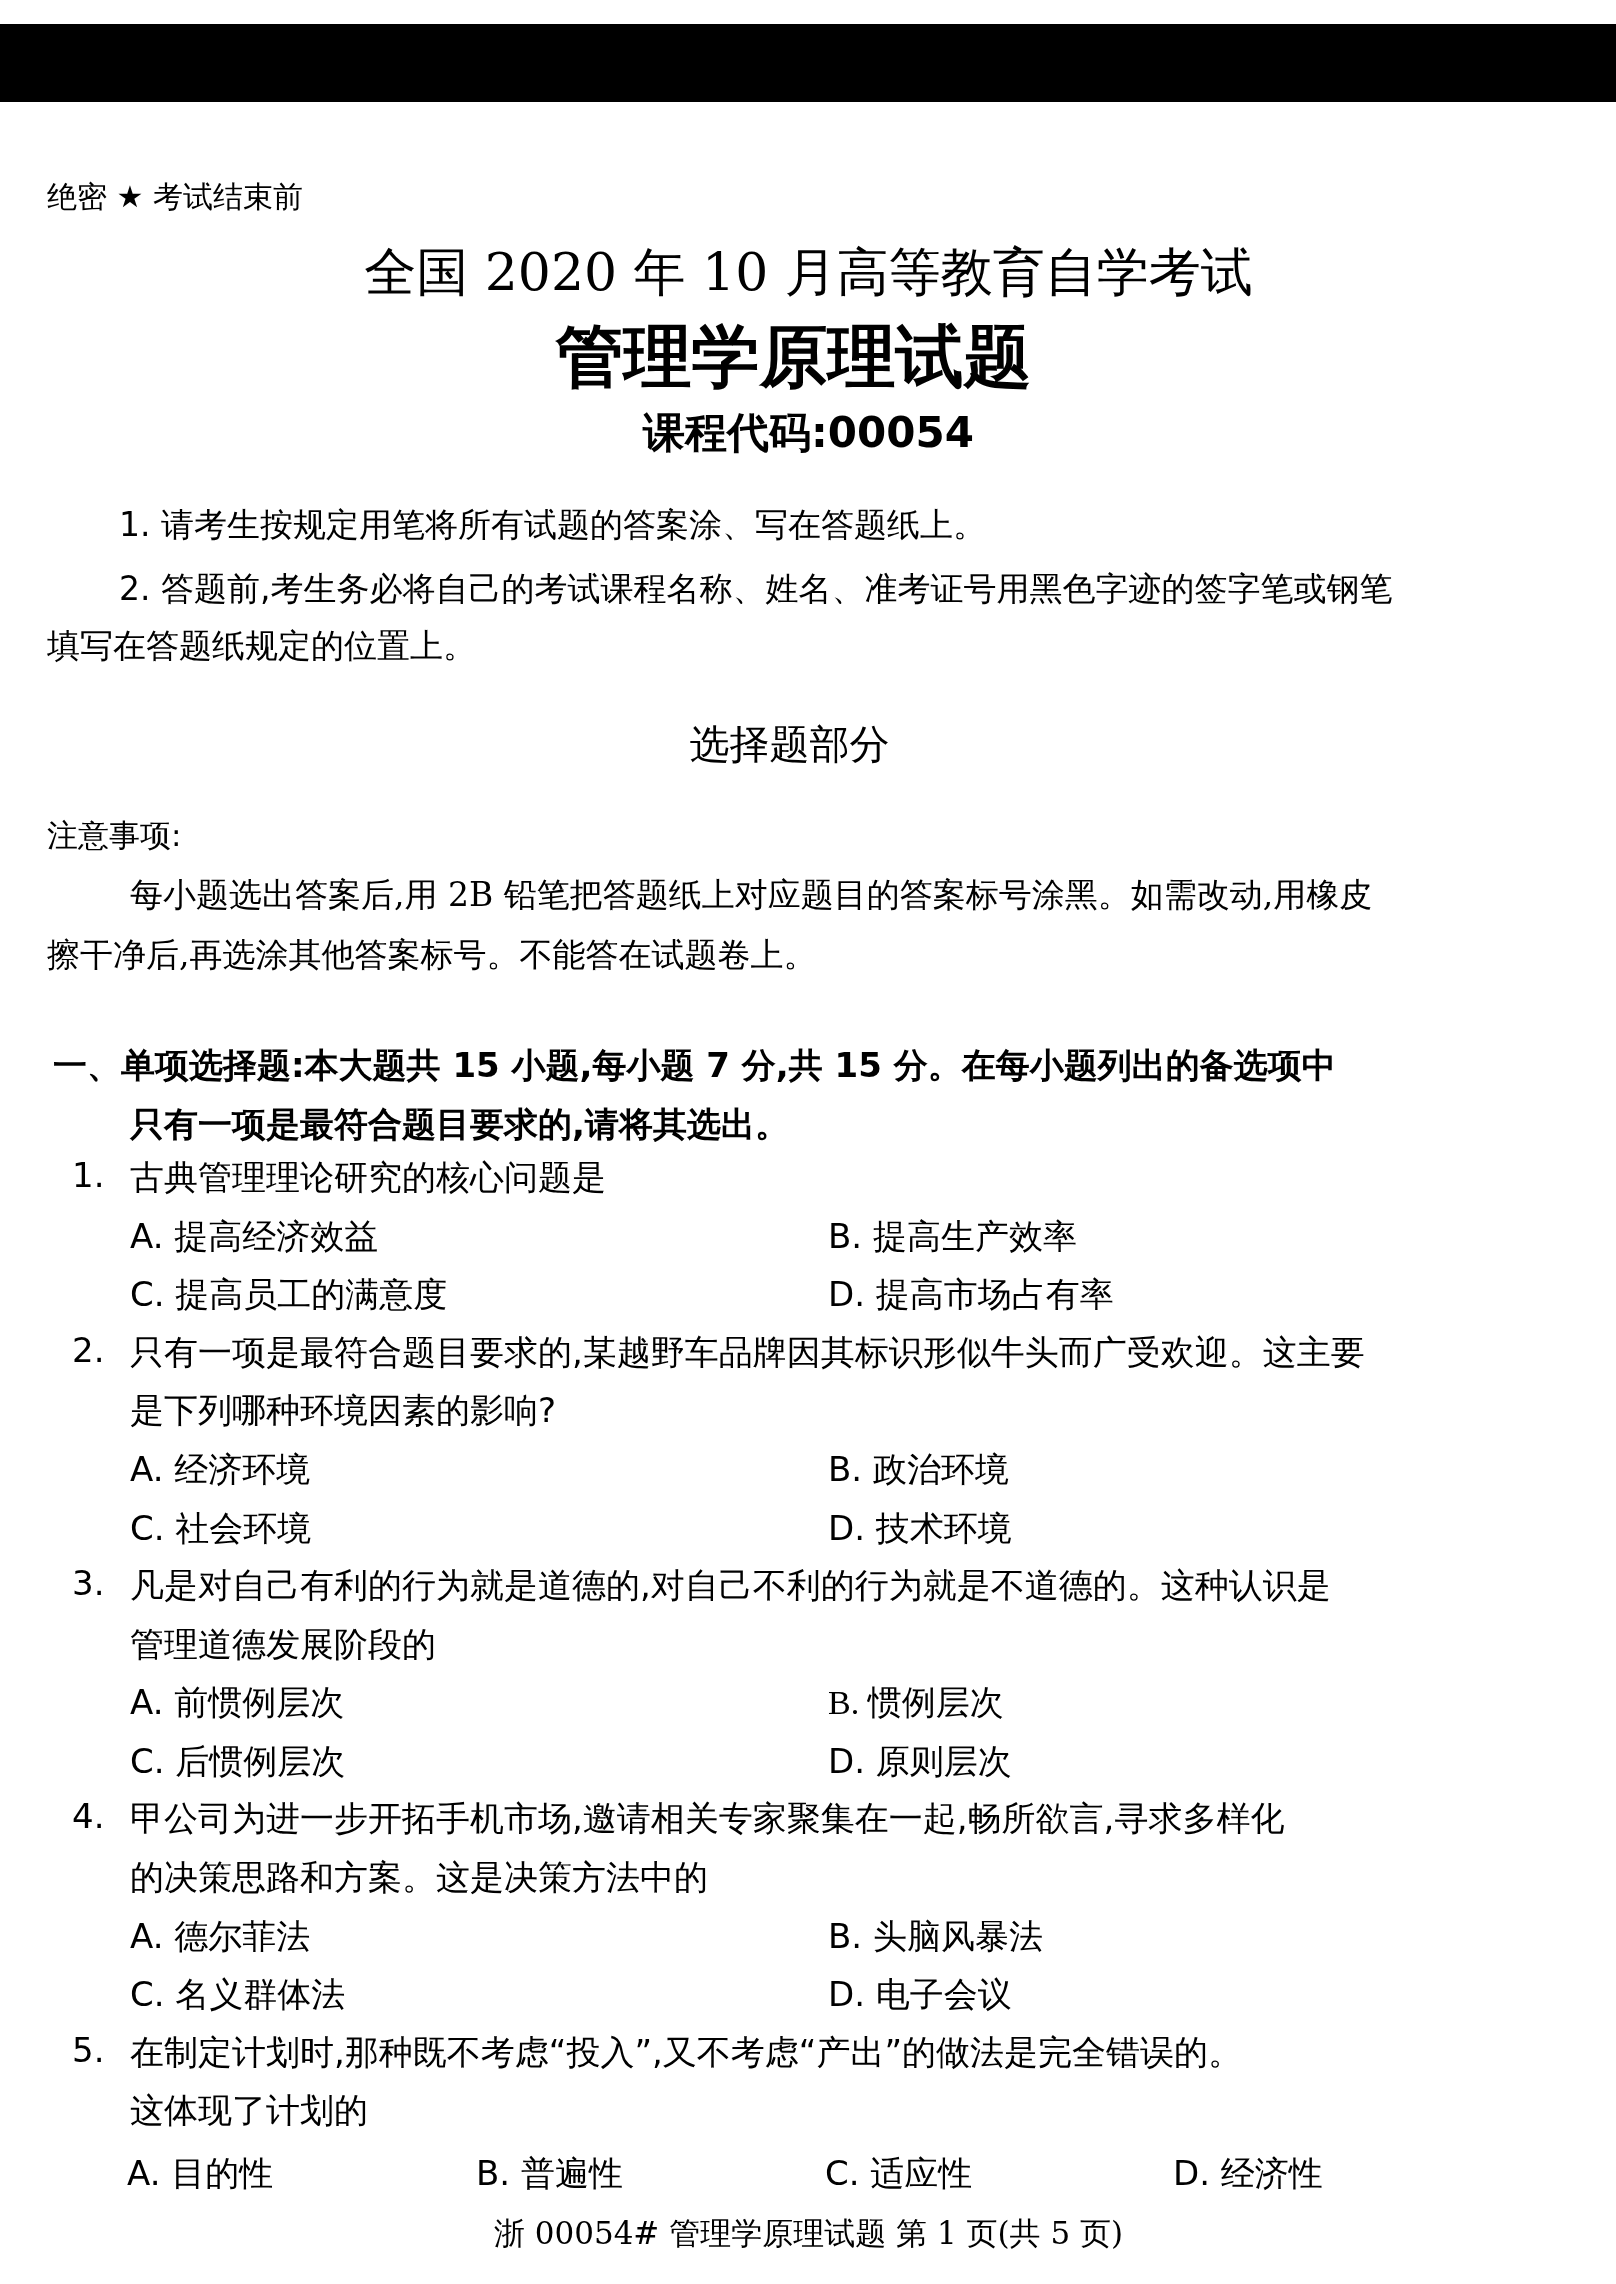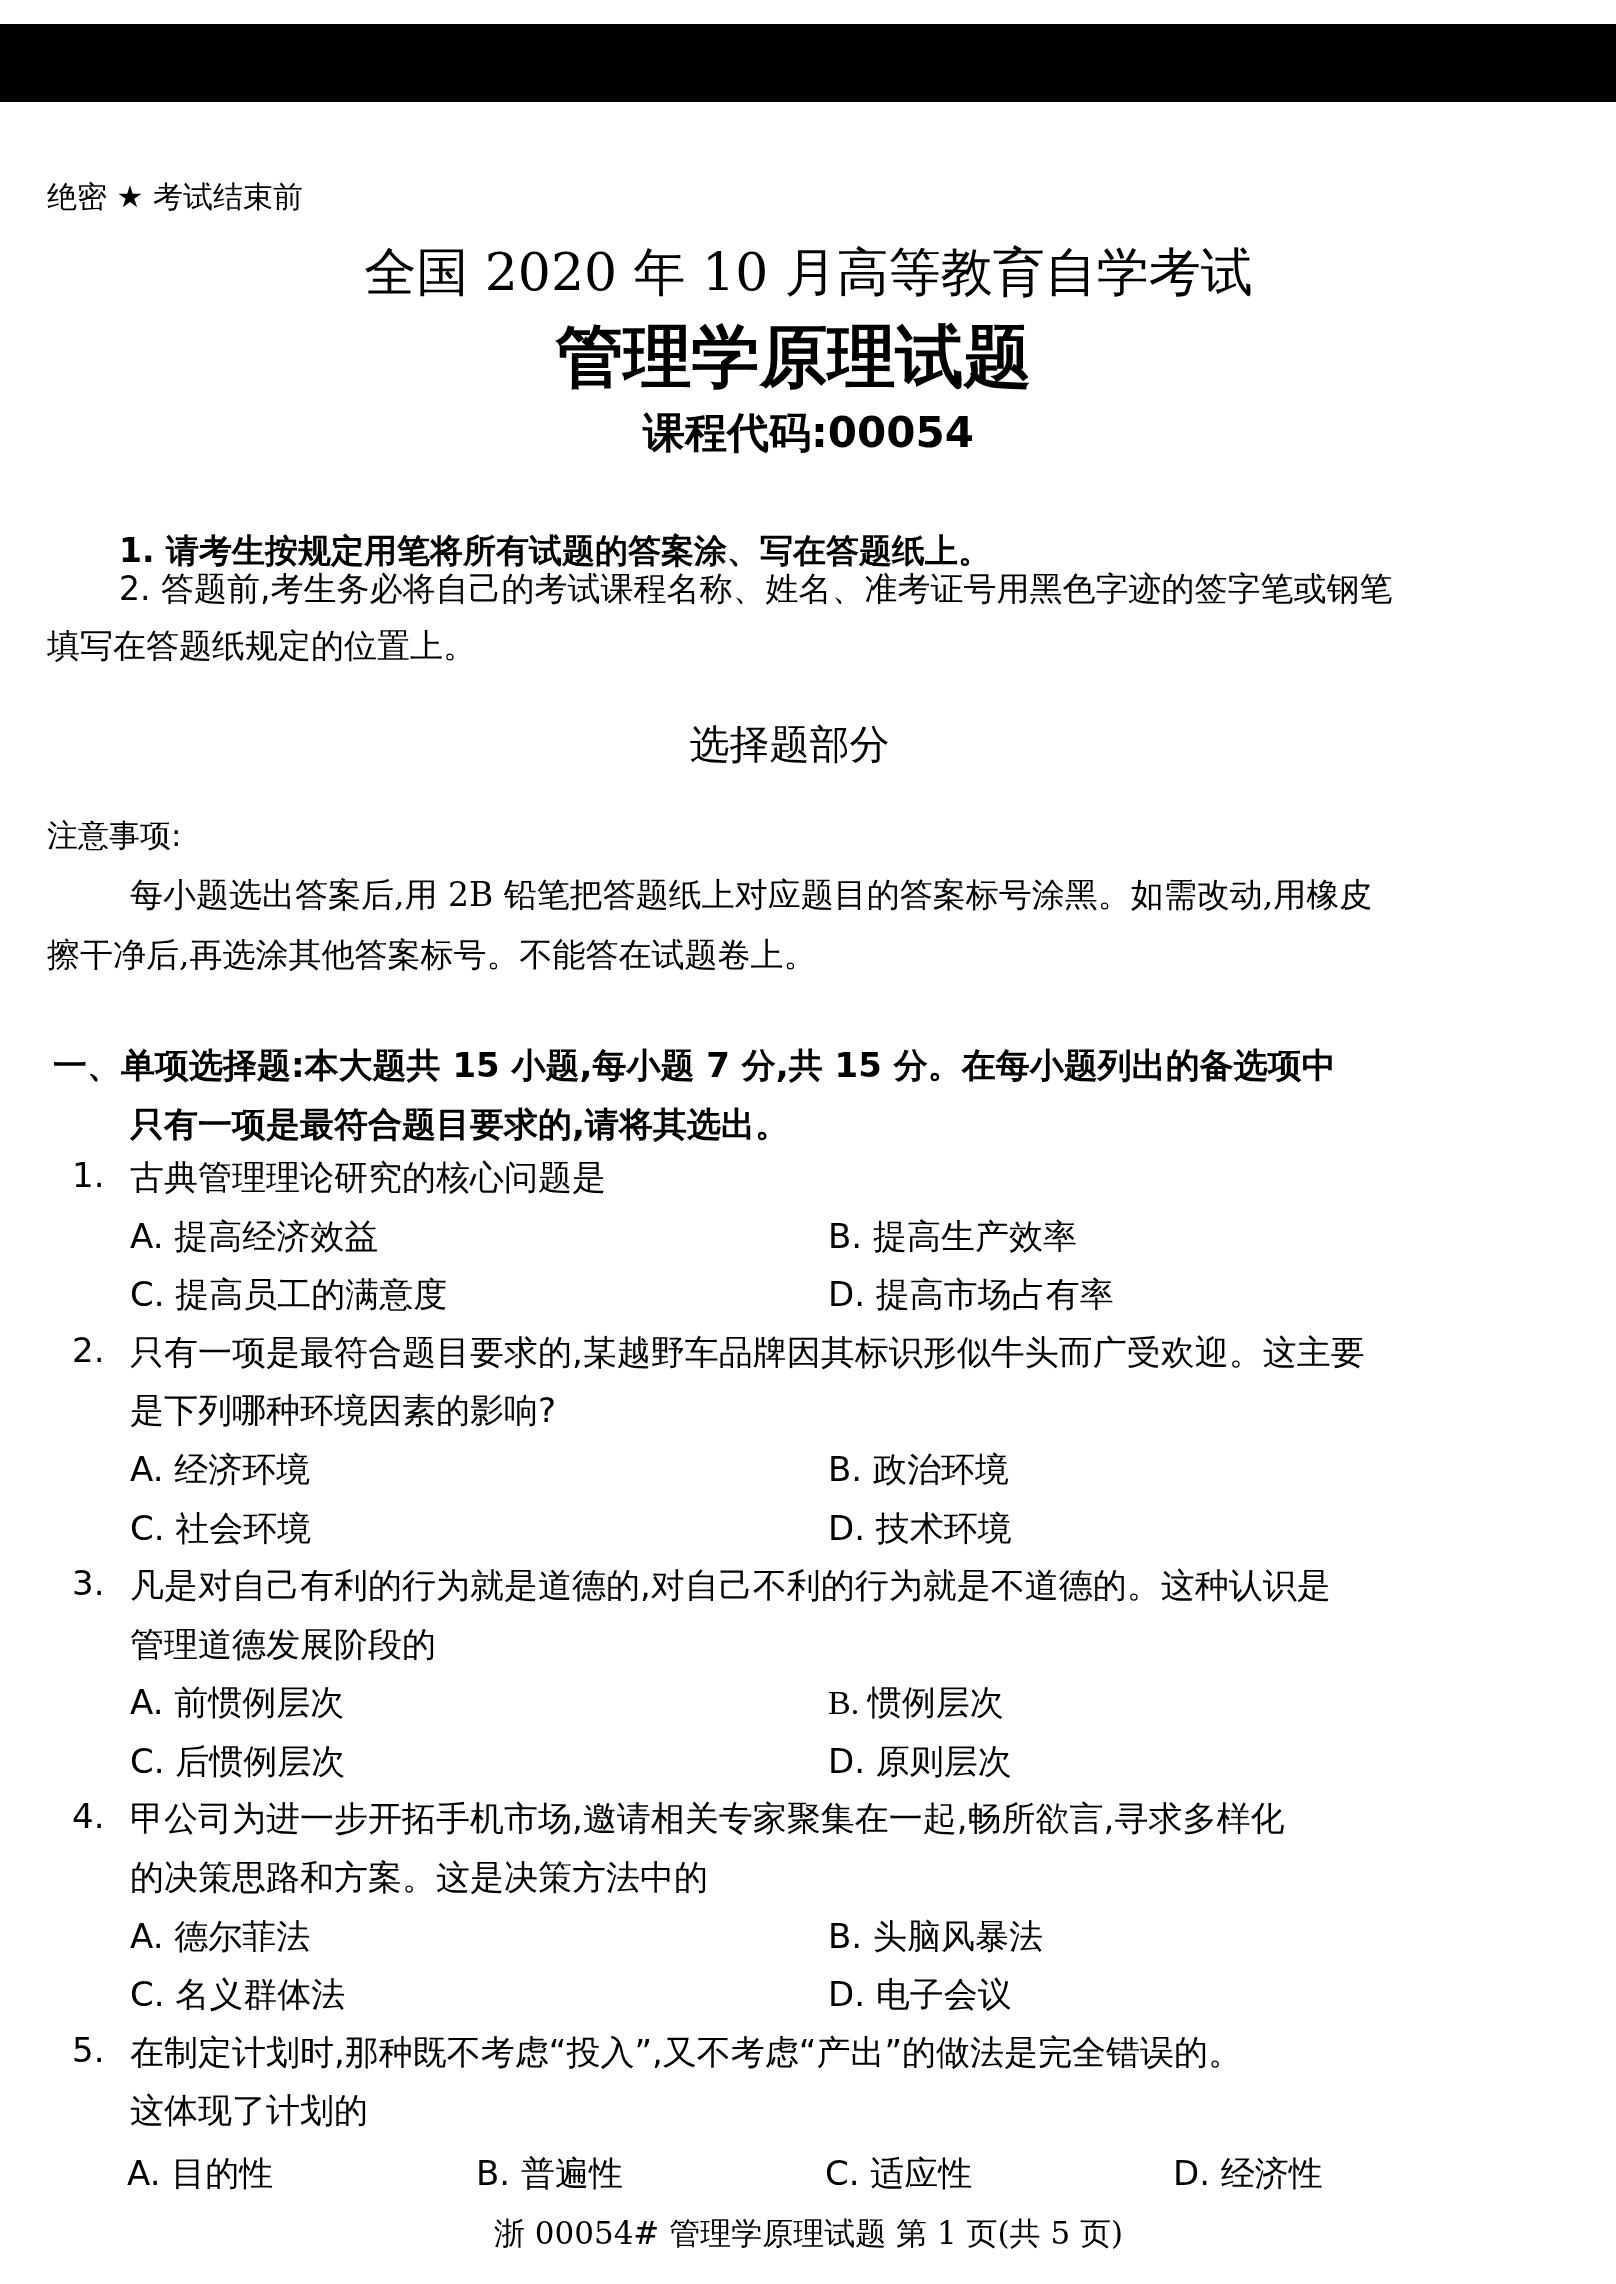--- a/index.html
+++ b/index.html
@@ -8,21 +8,21 @@
       font-family: "DejaVu Serif", "Liberation Serif", serif; color: #000;
     }
     .topbar { position: absolute; left: 0; top: 23.5px; width: 1617px; height: 78px; background: #000; }
     .abs { position: absolute; white-space: nowrap; }
     .sans { font-family: "DejaVu Sans", "Liberation Sans", sans-serif; }
     .secret { left: 47px; top: 177px; font-size: 30px; }
     .exam-title { left: 0; width: 1617px; text-align: center; top: 238px; font-size: 52px; }
     .subject-title { left: 0; width: 1587px; text-align: center; top: 312px; font-size: 68px; font-weight: bold; }
     .course-code { left: 0; width: 1617px; text-align: center; top: 405px; font-size: 42px; font-weight: bold; }
     .instr { font-size: 33px; }
-    .i1 { left: 119px; top: 529px; font-weight: bold; }
+    .i1 { left: 119px; top: 503px; }
     .i2 { left: 119px; top: 567px; }
     .i2b { left: 47px; top: 624px; }
     .section-title { left: 0; width: 1579px; text-align: center; top: 717px; font-size: 40px; }
     .notes-label { left: 47px; top: 815px; font-size: 31px; }
     .n1 { left: 130px; top: 873px; font-size: 33px; }
     .n2 { left: 47px; top: 933px; font-size: 33px; }
     .part { left: 53px; font-size: 34px; font-weight: bold; }
     .p1 { top: 1043px; }
     .p2 { left: 130px; top: 1102px; }
     .q { font-size: 34px; }

